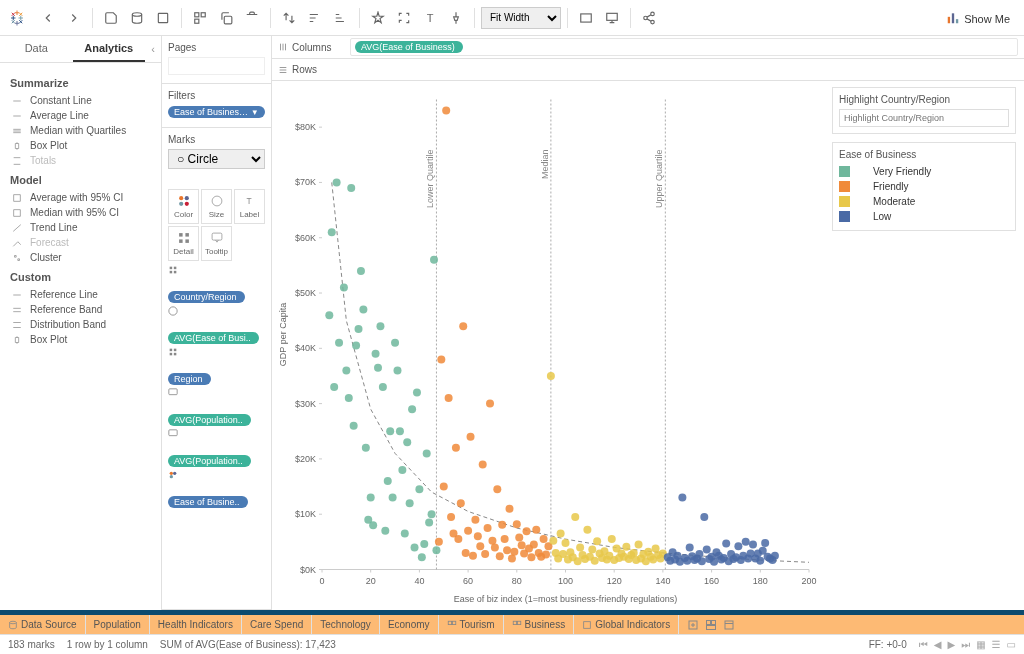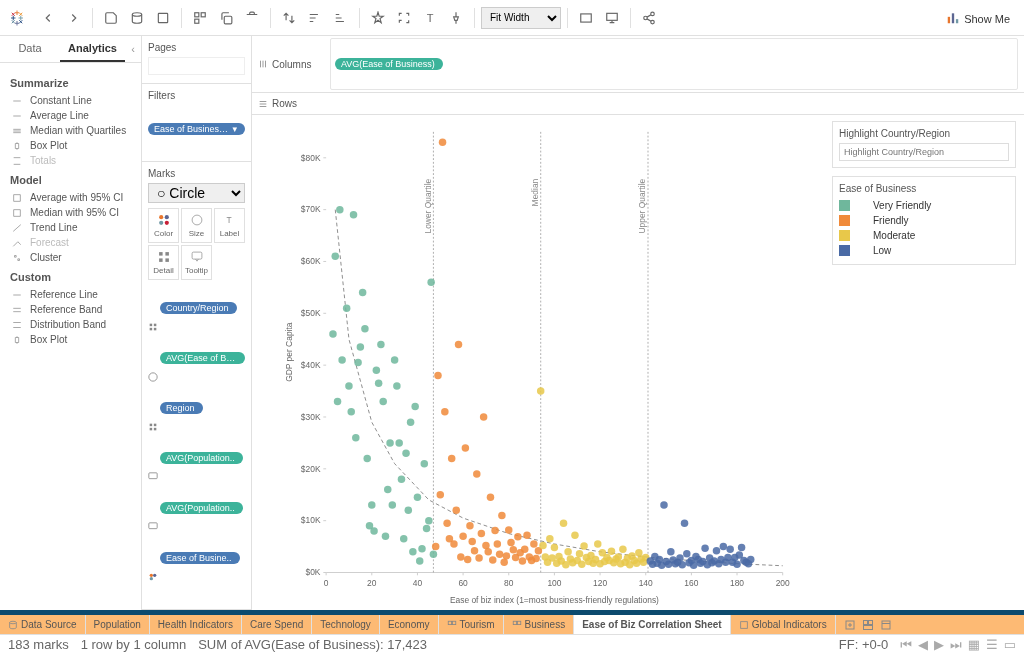--- a/index.html
+++ b/index.html
@@ -11,44 +11,44 @@
 .toolbar-btn { width: 24px; height: 24px; display: flex; align-items: center; justify-content: center; border-radius: 2px; cursor: pointer; color: #666; }
 .toolbar-sep { width: 1px; height: 20px; background: #e0e0e0; margin: 0 4px; }
 .toolbar-select { height: 22px; font-size: 10px; border: 1px solid #ccc; padding: 0 4px; min-width: 80px; }
 .toolbar-spacer { flex: 1; }
 .showme { display: flex; align-items: flex-end; gap: 4px; font-size: 11px; cursor: pointer; padding: 2px 6px; }
 
 
 .main { flex: 1; display: flex; overflow: hidden; }
 
 
-.left-sidebar { width: 142px; border-right: 1px solid #e0e0e0; display: flex; flex-direction: column; overflow: hidden; }
+.left-sidebar { width: 162px; border-right: 1px solid #e0e0e0; display: flex; flex-direction: column; overflow: hidden; }
 .tabs { display: flex; border-bottom: 1px solid #e0e0e0; }
 .tab { flex: 1; padding: 6px 8px; font-size: 11px; text-align: center; cursor: pointer; color: #666; }
 .tab.active { font-weight: 600; color: #333; border-bottom: 2px solid #333; }
 .tab-collapse { width: 16px; display: flex; align-items: center; justify-content: center; cursor: pointer; color: #999; }
 .left-content { padding: 8px 10px; overflow-y: auto; }
 .section-header { font-weight: 600; font-size: 11px; margin: 6px 0 4px; color: #555; }
 .analytics-item { display: flex; align-items: center; gap: 6px; padding: 2px 0; font-size: 10px; color: #555; cursor: pointer; }
 .analytics-item.disabled { color: #bbb; }
 .ai-icon { width: 14px; height: 10px; color: #999; flex-shrink: 0; }
 
 
 .center-col { width: 110px; border-right: 1px solid #e0e0e0; display: flex; flex-direction: column; }
 .panel { border-bottom: 1px solid #e0e0e0; padding: 6px 6px 8px; }
 .panel-title { font-size: 10px; color: #555; margin-bottom: 4px; }
-.pill { display: inline-flex; align-items: center; gap: 4px; background: #3cb39a; color: #fff; border-radius: 9px; padding: 1px 8px 1px 6px; font-size: 9px; margin: 18px 0; max-width: 100%; overflow: hidden; white-space: nowrap; }
+.pill { display: inline-flex; align-items: center; gap: 4px; background: #3cb39a; color: #fff; border-radius: 9px; padding: 1px 8px 1px 6px; font-size: 9px; margin: 1px 0; max-width: 100%; overflow: hidden; white-space: nowrap; }
 .pill.blue { background: #4a7bb5; }
 .pill-text { overflow: hidden; text-overflow: ellipsis; }
-.marks-select { width: 100%; font-size: 14px; height: 20px; border: 1px solid #ccc; padding: 0 4px; margin-bottom: 5px; }
+.marks-select { width: 100%; font-size: 12px; height: 20px; border: 1px solid #ccc; padding: 0 4px; margin-bottom: 20px; }
 .marks-grid { display: grid; grid-template-columns: repeat(3, 1fr); gap: 2px; }
 .mark-cell { border: 1px solid #e0e0e0; display: flex; flex-direction: column; align-items: center; justify-content: center; padding: 4px 2px; font-size: 8px; color: #666; cursor: pointer; }
 .mark-cell-icon { width: 14px; height: 14px; margin-bottom: 2px; }
 .marks-pills { margin-top: 4px; display: flex; flex-direction: column; gap: 2px; }
-.marks-pills .row { display: flex; align-items: flex-end; gap: 2px; }
+.marks-pills .row { display: flex; align-items: flex-start; gap: 15px; flex-direction: column; }
 .marks-pills .indicator { width: 10px; height: 10px; flex-shrink: 0; }
 
 
 .viz-area { flex: 1; display: flex; flex-direction: column; overflow: hidden; }
 .shelf { display: flex; align-items: center; border-bottom: 1px solid #e0e0e0; padding: 2px 6px; min-height: 22px; gap: 6px; }
 .shelf-label { display: flex; align-items: center; gap: 4px; font-size: 10px; color: #555; width: 66px; }
 .shelf-inner { flex: 1; border: 1px solid #e5e5e5; border-radius: 2px; padding: 1px 4px; min-height: 18px; display: flex; align-items: center; }
 
 
 .canvas { flex: 1; display: flex; overflow: hidden; }
@@ -61,21 +61,21 @@
 .legend-row { display: flex; align-items: center; gap: 23px; font-size: 10px; padding: 2px 0; }
 .legend-sw { width: 11px; height: 11px; }
 
 
 .sheet-tabs { height: 24px; border-top: 5px solid #0c4a6e; background: #fdba74; display: flex; align-items: stretch; }
 .sheet-tab { display: flex; align-items: center; gap: 3px; padding: 0 8px; font-size: 10px; color: #555; border-right: 1px solid #e0e0e0; cursor: pointer; }
 .sheet-tab.active { background: #fff; font-weight: 600; }
 .sheet-actions { display: flex; align-items: center; gap: 6px; padding: 0 8px; }
 
 
-.status-bar { height: 20px; border-top: 1px solid #e0e0e0; display: flex; align-items: center; padding: 0 8px; font-size: 13px; color: #666; gap: 12px; }
+.status-bar { height: 20px; border-top: 1px solid #e0e0e0; display: flex; align-items: center; padding: 0 8px; font-size: 10px; color: #666; gap: 12px; }
 .status-spacer { flex: 1; }
 
 
 .axis-label { font-size: 9px; fill: #666; }
 .tick-label { font-size: 9px; fill: #666; }
 .ref-line { stroke: #aaa; stroke-dasharray: 2 2; stroke-width: 1; }
 .ref-text { font-size: 9px; fill: #888; }
 .trend { stroke: #888; stroke-dasharray: 4 3; stroke-width: 1; fill: none; }
 </style>
 </head>
@@ -742,23 +742,20 @@
         </svg>
         <span>Tourism</span>
       </div>
       <div class="sheet-tab">
         <svg width="10" height="10" viewBox="0 0 24 24" fill="none" stroke="#888" stroke-width="2">
           <rect x="3" y="3" width="8" height="8"></rect>
           <rect x="13" y="3" width="8" height="8"></rect>
         </svg>
         <span>Business</span>
       </div>
-      <div class="sheet-tab active">
-        <span>Ease of Biz Correlation Sheet</span>
-      </div>
       <div class="sheet-tab">
         <svg width="10" height="10" viewBox="0 0 24 24" fill="none" stroke="#888" stroke-width="2">
           <rect x="4" y="4" width="16" height="16"></rect>
         </svg>
         <span>Global Indicators</span>
       </div>
     </div>
   <div class="sheet-actions">
     <svg width="12" height="12" viewBox="0 0 24 24" fill="none" stroke="#888" stroke-width="2">
         <rect x="4" y="4" width="16" height="16"></rect>

